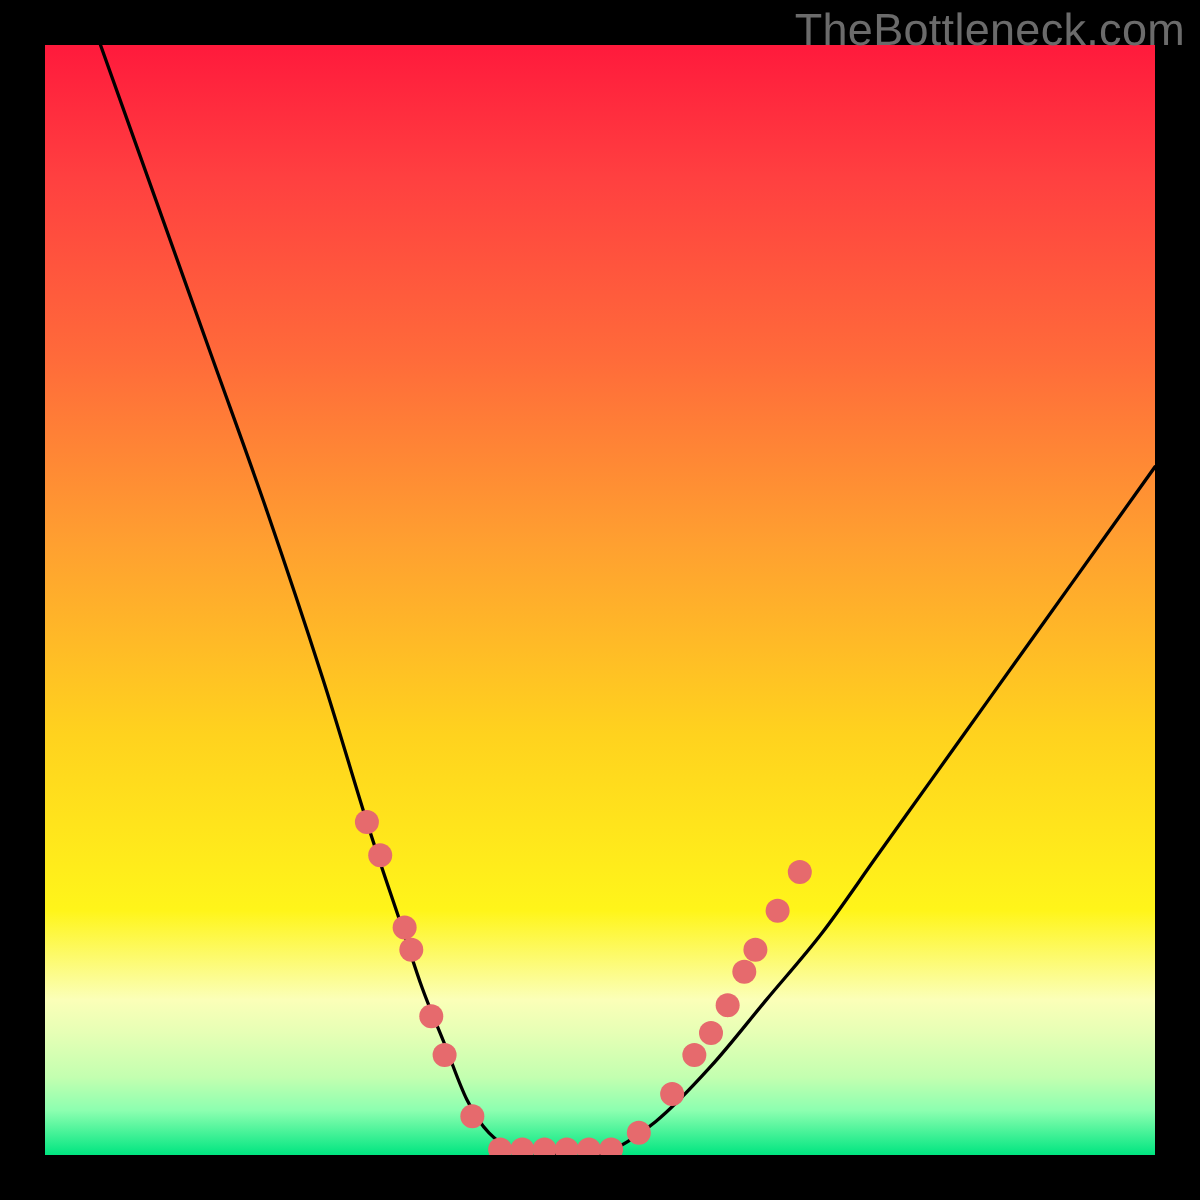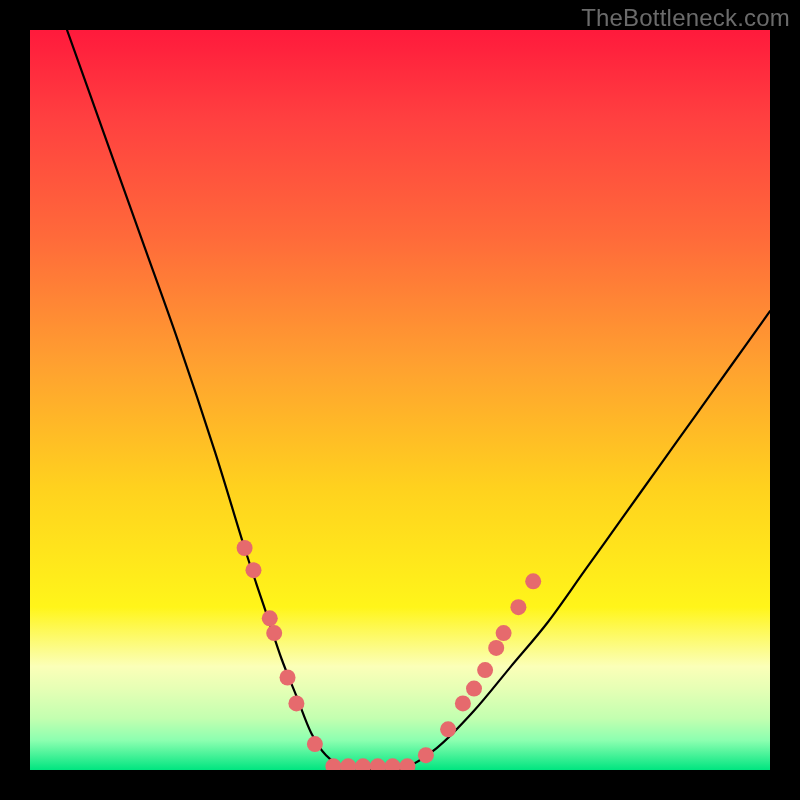--- a/index.html
+++ b/index.html
@@ -38,21 +38,21 @@
       #c3ffb0 93%,
       #8cffb0 96%,
       #00e580 100%
     );
   }
   .watermark {
     position: absolute;
     top: 4px;
     right: 10px;
     color: #6b6b6b;
-    font-size: 24px;
+    font-size: 30px;
     font-weight: 500;
     letter-spacing: 0.2px;
   }
   svg.curve {
     position: absolute;
     top: 0;
     left: 0;
   }
 </style>
 </head>

